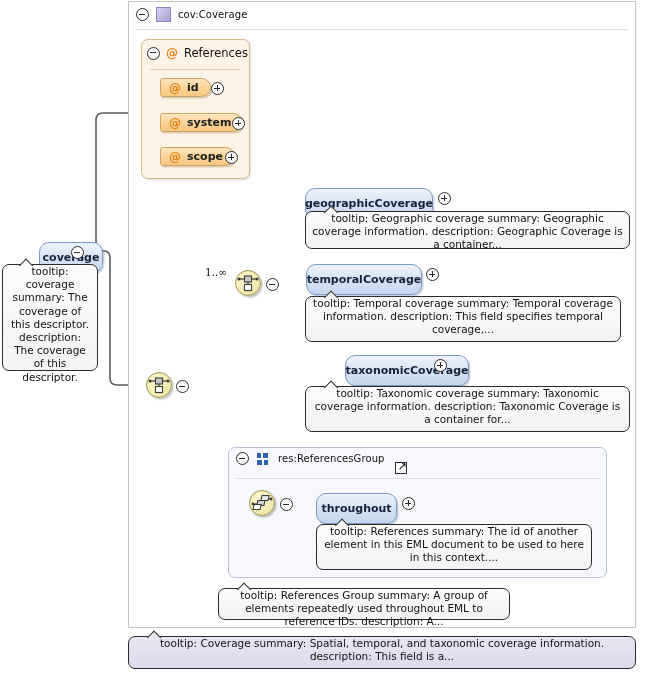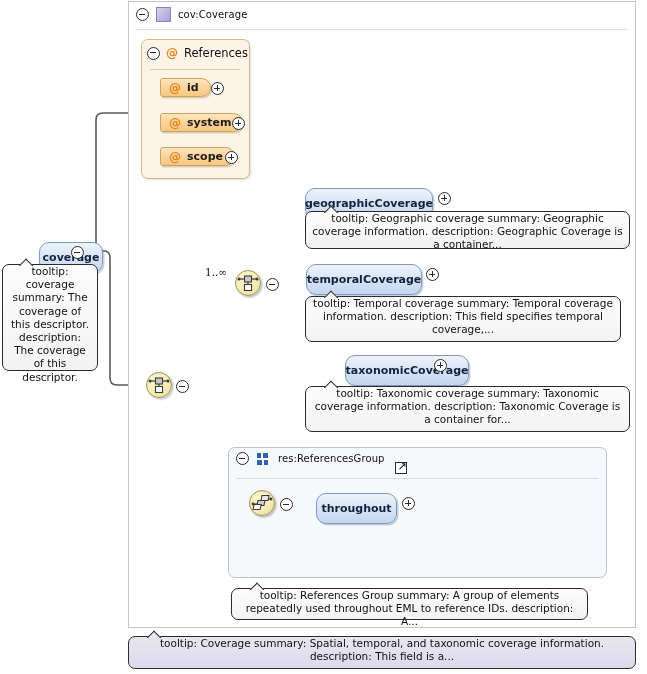--- a/index.html
+++ b/index.html
@@ -309,22 +309,26 @@
       <rect x="10" y="9.5" width="7" height="5" fill="#d2d2d2" stroke="#3a3a3a" stroke-width="1.1" transform="skewX(-12)"></rect>
       <rect x="7" y="13.5" width="7" height="5" fill="#fff" stroke="#3a3a3a" stroke-width="1.1" transform="skewX(-12)"></rect>
       <circle cx="3" cy="13" r="1.4" fill="#3a3a3a"></circle>
       <circle cx="21" cy="8" r="1.4" fill="#3a3a3a"></circle>
     </svg>
   </div>
   <span class="pmbtn" style="position:absolute;left:280px;top:498px;"></span>
 
   <div class="el-pill" style="left:316px;top:493px;width:81px;">throughout</div>
   <span class="pmbtn plus" style="position:absolute;left:402px;top:497px;"></span>
-
-  <div class="tip" style="left:231px;top:588px;width:357px;height:32px;">
+  <div class="tip" style="left:316px;top:524px;width:276px;height:46px;">
+    <span class="notch" style="left:18px;"></span>
+    <span>tooltip: References summary: The id of another element in this EML document to be used to here in this context....</span>
+  </div>
+
+  <div class="tip" style="left:218px;top:588px;width:292px;height:32px;">
     <span class="notch" style="left:18px;"></span>
     <span>tooltip: References Group summary: A group of elements repeatedly used throughout EML to reference IDs. description: A...</span>
   </div>
 
   <div class="tip lav" style="left:128px;top:636px;width:508px;height:33px;">
     <span class="notch" style="left:18px;"></span>
     <span>tooltip: Coverage summary: Spatial, temporal, and taxonomic coverage information. description: This field is a...</span>
   </div>
 
 </div>

